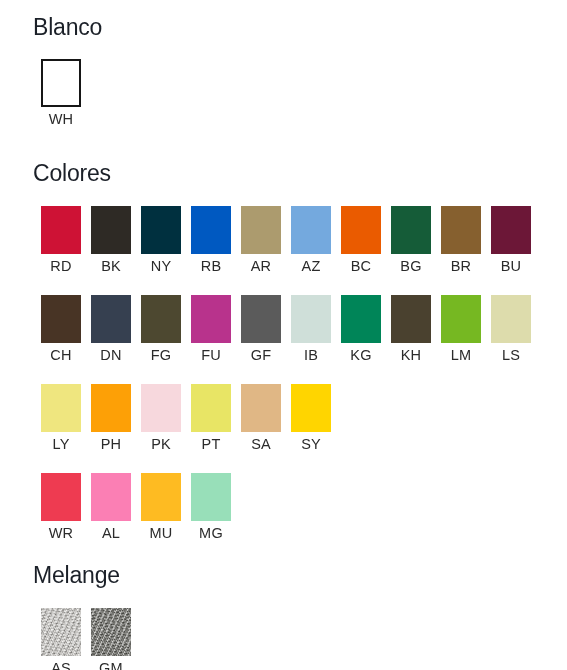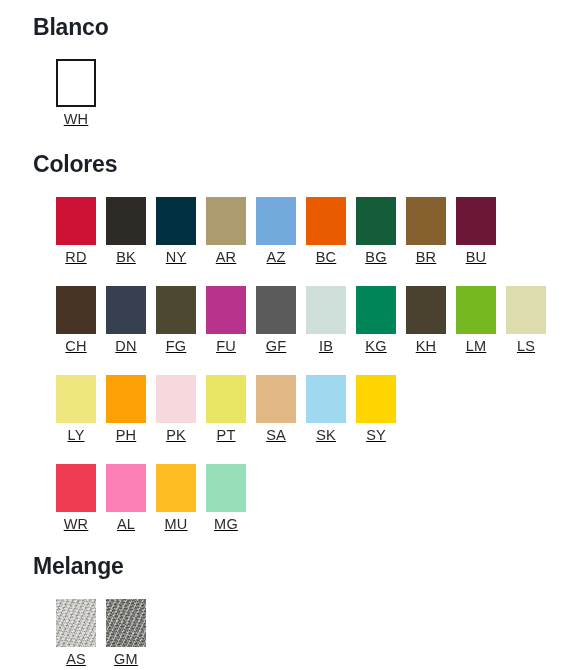--- a/index.html
+++ b/index.html
@@ -21,35 +21,34 @@
     position: relative;
     width: 567px;
     height: 670px;
     padding: 0;
   }
 
   .section { position: relative; }
 
   .section-title {
     font-size: 23px;
-    font-weight: bold;
+    font-weight: normal;
     color: #1b2028;
     letter-spacing: -0.2px;
     margin: 0;
     padding: 0 0 0 33px;
   }
 
   .rows { margin: 0; padding: 0; }
 
   .swatch-row {
     display: flex;
     flex-direction: row;
-    padding-left: 56px;
-    margin: 0;
-    text-decoration: underline;
+    padding-left: 32px;
+    margin: 9px;
   }
 
   .swatch-cell {
     width: 40px;
     margin-right: 10px;
     display: flex;
     flex-direction: column;
     align-items: center;
   }
 
@@ -145,20 +144,24 @@
           </div>
           <div class="swatch-cell">
             <span class="swatch-chip" style="background-color: rgb(46, 42, 37);"></span>
             <span class="swatch-label">BK</span>
           </div>
           <div class="swatch-cell">
             <span class="swatch-chip" style="background-color: rgb(0, 48, 63);"></span>
             <span class="swatch-label">NY</span>
           </div>
           <div class="swatch-cell">
+            <span class="swatch-chip" style="background-color: rgb(0, 89, 193);"></span>
+            <span class="swatch-label">RB</span>
+          </div>
+          <div class="swatch-cell">
             <span class="swatch-chip" style="background-color: rgb(172, 155, 110);"></span>
             <span class="swatch-label">AR</span>
           </div>
           <div class="swatch-cell">
             <span class="swatch-chip" style="background-color: rgb(116, 169, 222);"></span>
             <span class="swatch-label">AZ</span>
           </div>
           <div class="swatch-cell">
             <span class="swatch-chip" style="background-color: rgb(234, 91, 0);"></span>
             <span class="swatch-label">BC</span>
@@ -231,24 +234,20 @@
             <span class="swatch-chip" style="background-color: rgb(247, 216, 221);"></span>
             <span class="swatch-label">PK</span>
           </div>
           <div class="swatch-cell">
             <span class="swatch-chip" style="background-color: rgb(232, 229, 101);"></span>
             <span class="swatch-label">PT</span>
           </div>
           <div class="swatch-cell">
             <span class="swatch-chip" style="background-color: rgb(224, 183, 133);"></span>
             <span class="swatch-label">SA</span>
-          </div>
-          <div class="swatch-cell">
-            <span class="swatch-chip" style="background-color: rgb(160, 217, 239);"></span>
-            <span class="swatch-label">SK</span>
           </div>
           <div class="swatch-cell">
             <span class="swatch-chip" style="background-color: rgb(255, 213, 0);"></span>
             <span class="swatch-label">SY</span>
           </div>
         </div>
         <div class="swatch-row">
           <div class="swatch-cell">
             <span class="swatch-chip" style="background-color: rgb(238, 59, 81);"></span>
             <span class="swatch-label">WR</span>

